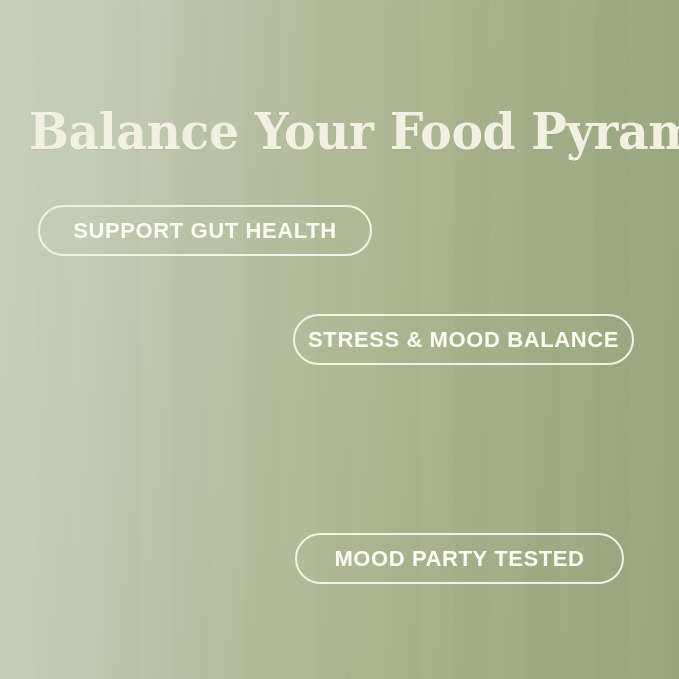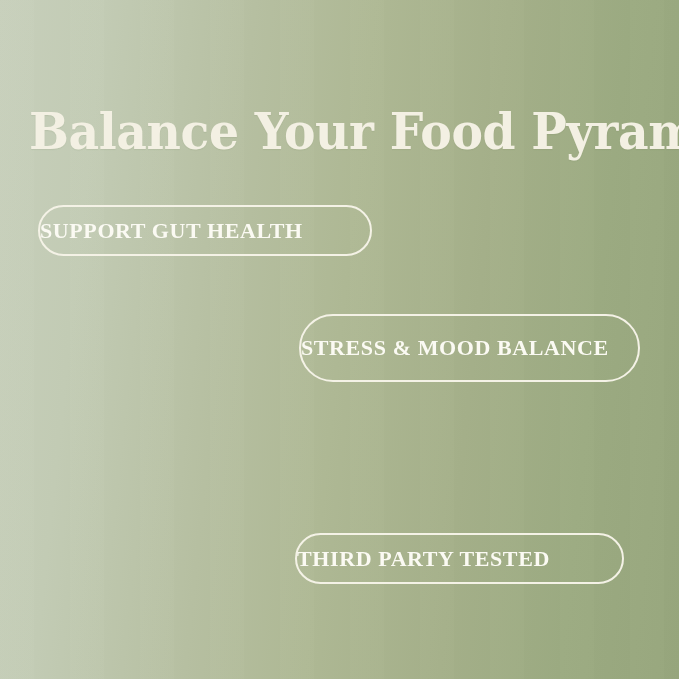--- a/index.html
+++ b/index.html
@@ -58,38 +58,39 @@
     transform-origin: left center;
     text-shadow: 0 1px 1px rgba(90,105,70,0.10);
   }
 
   
   .pill {
     position: absolute;
     box-sizing: border-box;
     display: flex;
     align-items: center;
+    justify-content: center;
     border: 2px solid #f4f2e6;
     border-radius: 999px;
     background: transparent;
     color: #fbfaf3;
-    font-family: Liberation Serif, serif;
+    font-family: Liberation Sans, sans-serif;
     font-weight: 700;
     white-space: nowrap;
   }
   .pill .pill-label {
     display: block;
     font-size: 22px;
     letter-spacing: 0.6px;
     line-height: 1;
     transform: translateY(-0.5px);
   }
 
   #pill-0 { left: 38px;  top: 205px; width: 334px; height: 51px; }
-  #pill-1 { left: 299px; top: 314px; width: 341px; height: 68px; }
+  #pill-1 { left: 293px; top: 314px; width: 341px; height: 51px; }
   #pill-2 { left: 38px;  top: 424px; width: 334px; height: 50px; }
   #pill-3 { left: 295px; top: 533px; width: 329px; height: 51px; }
 </style>
 </head>
 <body>
 
 <div id="canvas">
 
   <div id="grain"></div>
 
@@ -98,16 +99,16 @@
   <div class="pill" id="pill-0">
     <span class="pill-label">SUPPORT GUT HEALTH</span>
   </div>
 
   <div class="pill" id="pill-1">
     <span class="pill-label">STRESS &amp; MOOD BALANCE</span>
   </div>
 
 
   <div class="pill" id="pill-3">
-    <span class="pill-label">THIRD PARTY TESTED</span>
+    <span class="pill-label">MOOD PARTY TESTED</span>
   </div>
 
 </div>
 
 </body></html>

